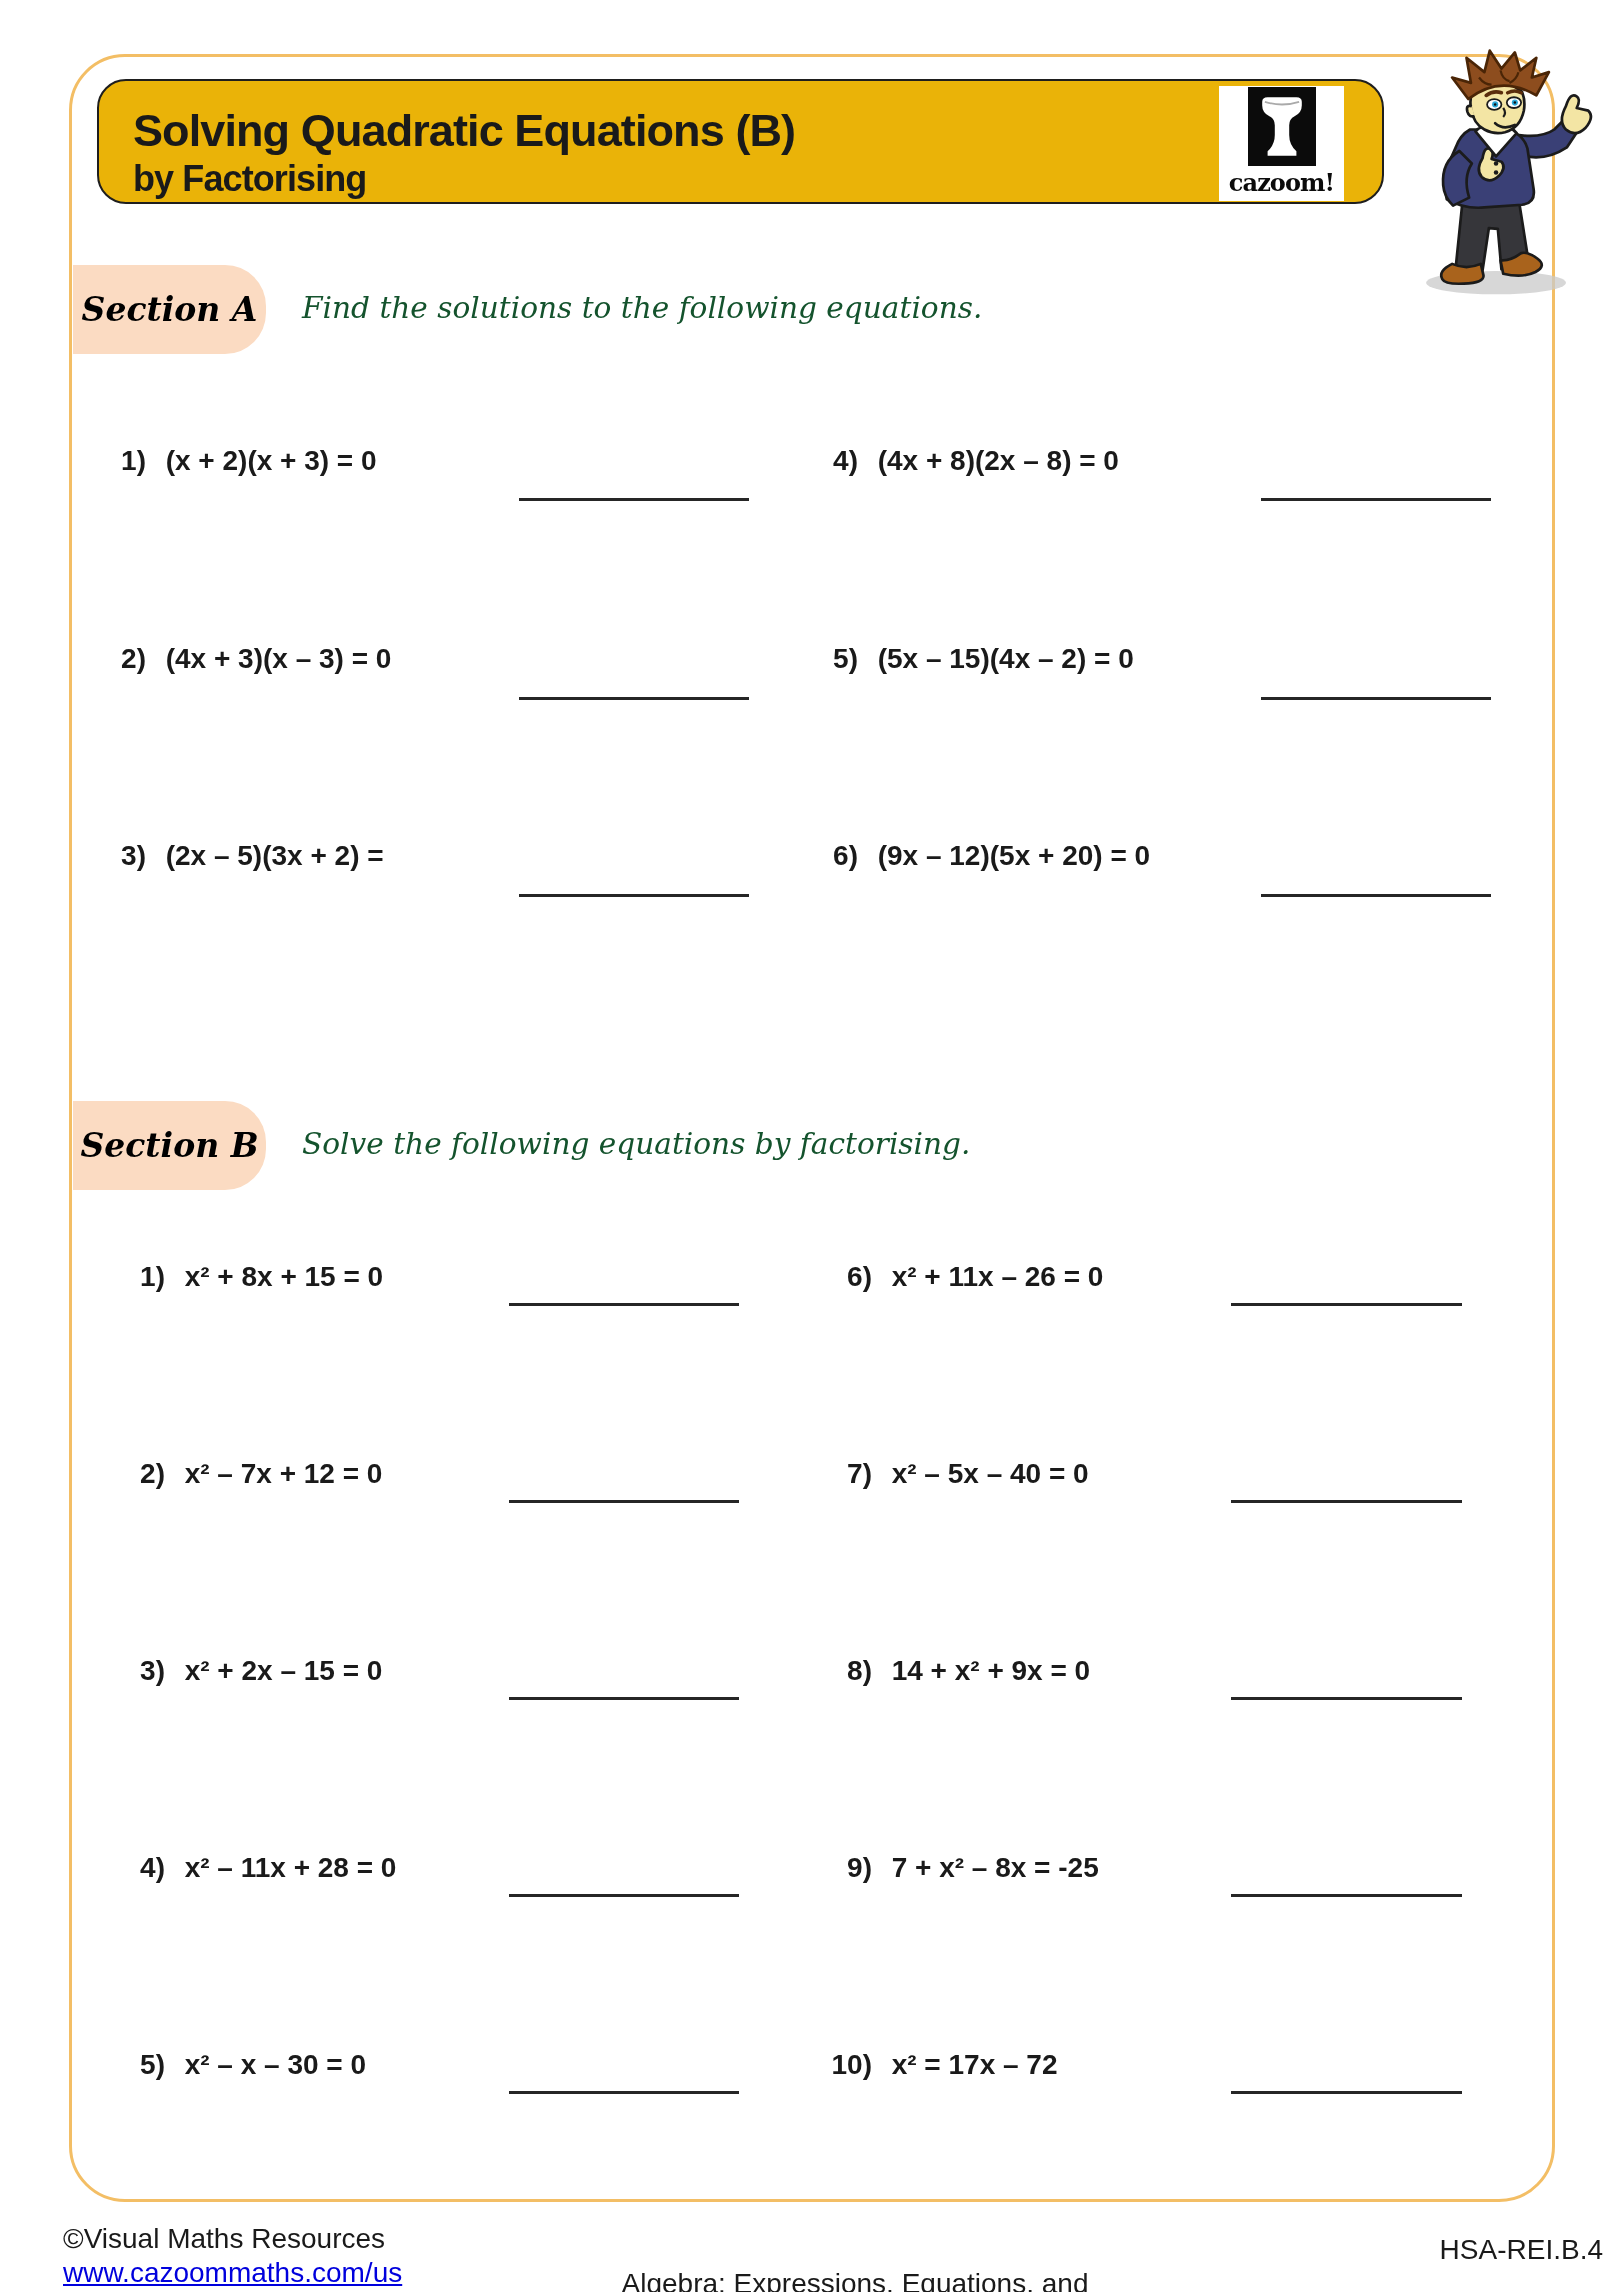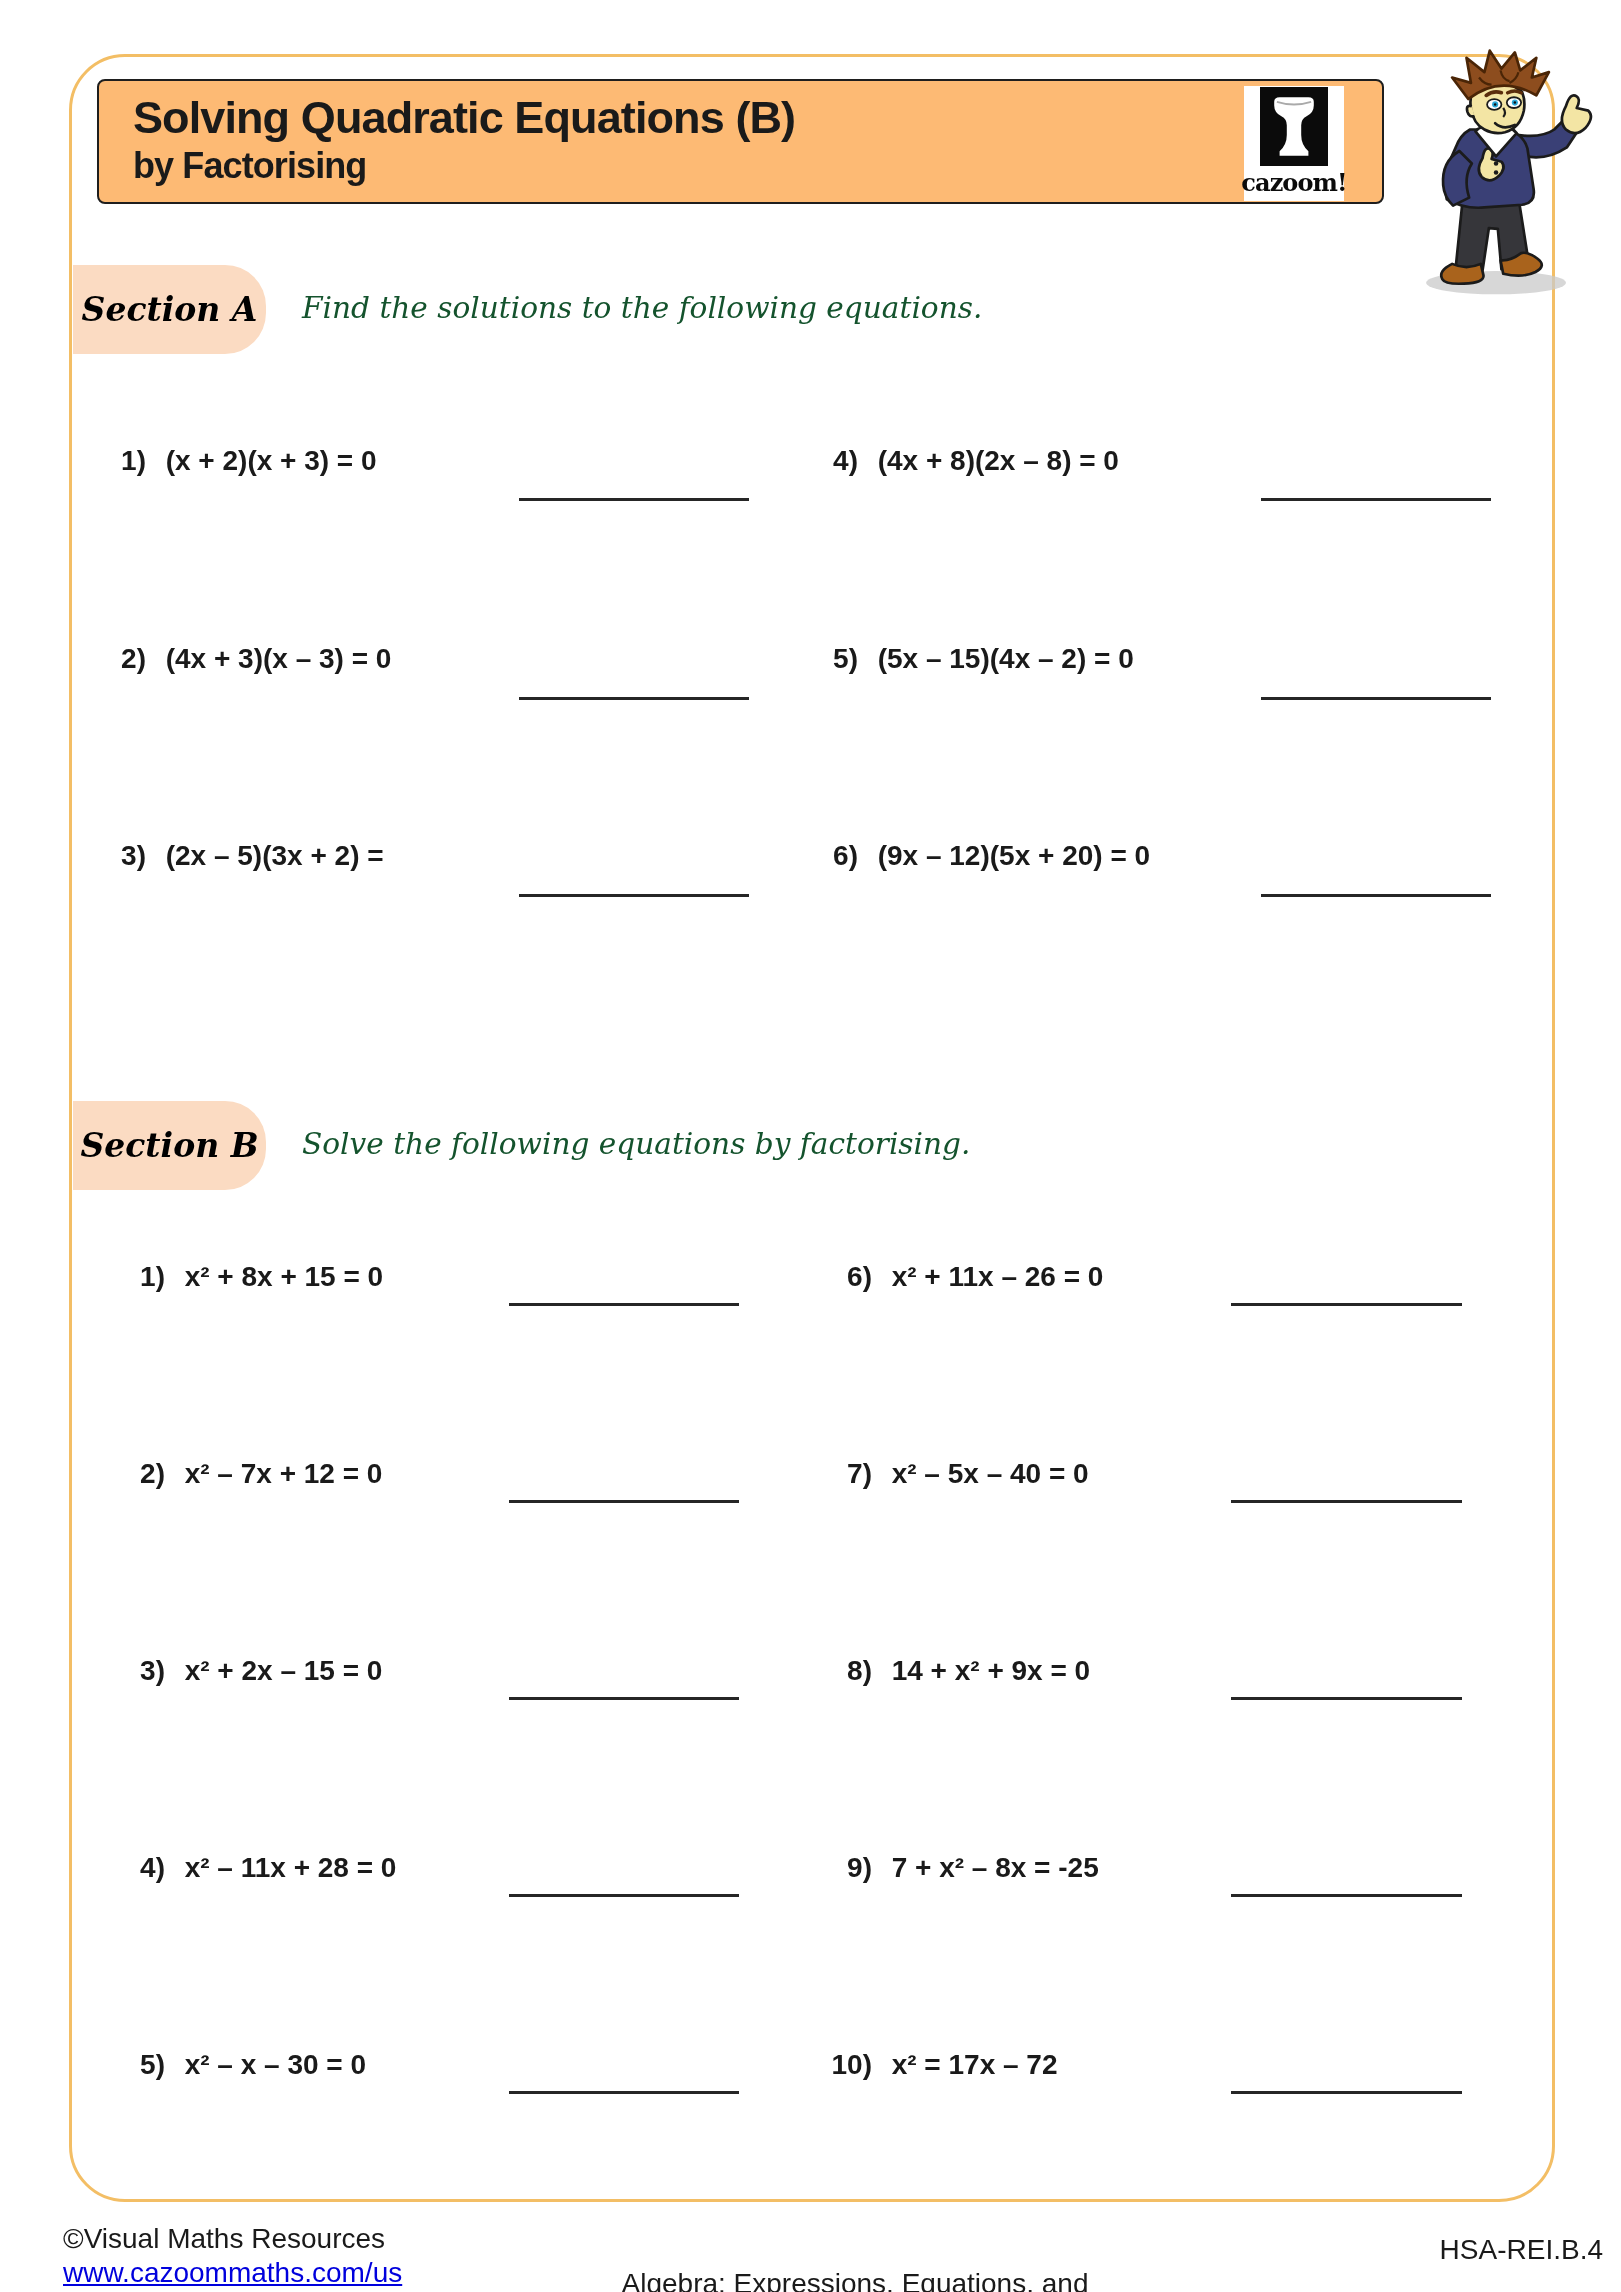--- a/index.html
+++ b/index.html
@@ -5,27 +5,27 @@
   html,body{margin:0;padding:0;background:#ffffff;}
   body{width:1622px;height:2293px;position:relative;overflow:hidden;
        font-family:"Liberation Sans",sans-serif;color:#1a1a1a;}
 
   
   .frame{position:absolute;left:69px;top:54px;width:1480px;height:2142px;
          border:3.6px solid #F3BE65;border-radius:56px;z-index:1;}
 
   
   .title-box{position:absolute;left:97px;top:79px;width:1287px;height:125px;
-             background:#fdba74;border:2.7px solid #1e1e1e;border-radius:8px;
-             z-index:2;box-sizing:border-box;padding:11px 0 0 34px;}
+             background:#eab308;border:2.7px solid #1e1e1e;border-radius:29px;
+             z-index:2;box-sizing:border-box;padding:24px 0 0 34px;}
   .title-main{font-size:45px;font-weight:700;line-height:52px;letter-spacing:-0.9px;}
   .title-sub{font-size:36px;font-weight:700;line-height:43px;letter-spacing:-0.9px;}
 
   
-  .logo{position:absolute;right:38px;top:4.5px;width:100px;height:115px;background:#ffffff;
+  .logo{position:absolute;right:38px;top:4.5px;width:125px;height:115px;background:#ffffff;
         display:flex;flex-direction:column;align-items:center;justify-content:flex-start;}
   .logo-square{width:68px;height:79px;background:#0b0b0b;display:flex;
                align-items:center;justify-content:center;margin-top:1.8px;}
   .logo-square svg{width:54px;height:68px;display:block;}
   .logo-brand{font-family:"DejaVu Serif",serif;font-weight:700;font-size:24px;
               letter-spacing:-0.9px;margin-top:1.8px;color:#0b0b0b;}
 
   
   .mascot{position:absolute;left:1393px;top:47px;width:224px;height:251px;z-index:3;}
 

